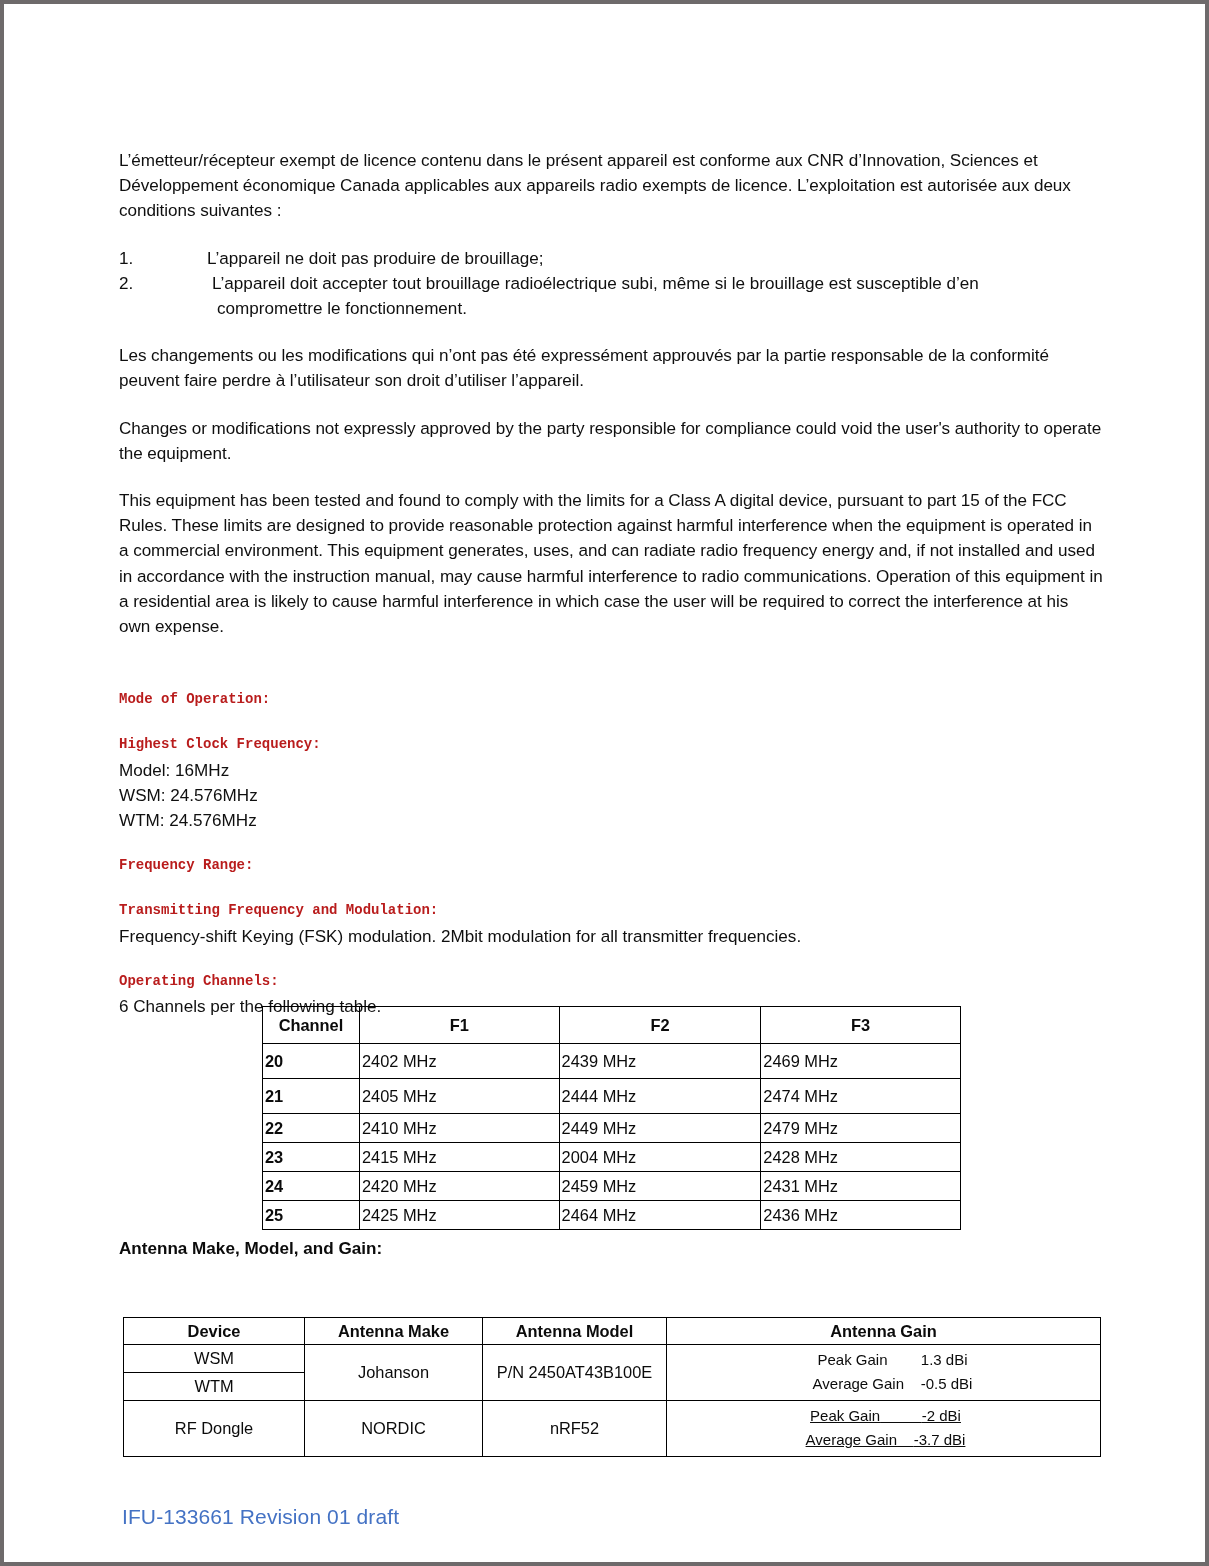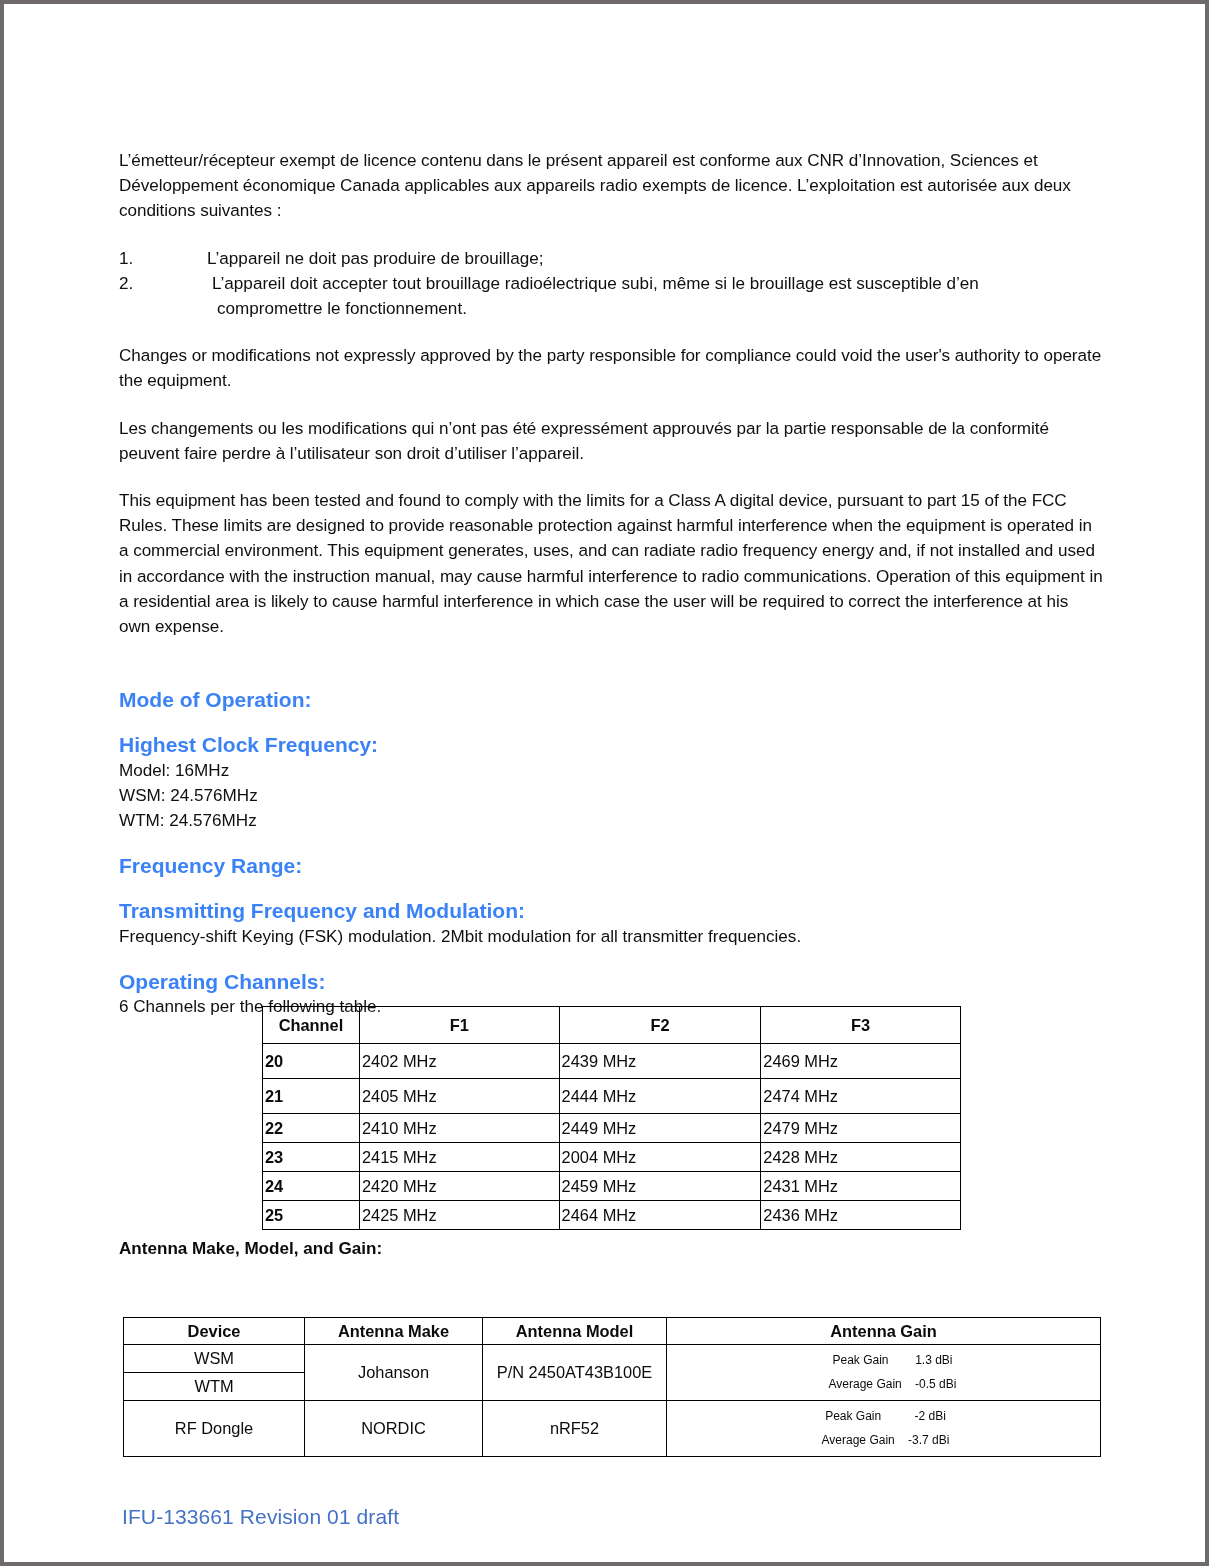--- a/index.html
+++ b/index.html
@@ -57,24 +57,25 @@
     padding-left: 93px;
   }
   .numlist li .wrap2 {
     display: block;
     padding-left: 5px;
   }
   .spec {
     margin: 0 0 20px 0;
   }
   .spec .hd {
-    font-size: 21px;
+    font-size: 14px;
     line-height: 25.2px;
     font-weight: bold;
-    color: #3b82f6;
+    color: #b91c1c;
+    font-family: Liberation Mono, monospace;
   }
   .spec .ln {
     font-size: 17.1px;
     line-height: 25.2px;
     color: #0f0f0f;
   }
   .blockgap {
     height: 26px;
   }
 
@@ -147,24 +148,24 @@
   .ant-c4 { width: 434px; }
   table.ant td.dev { height: 26px; }
   table.ant td.gaincell {
     font-family: "Liberation Sans", sans-serif;
     padding: 3px 0 4px 0;
   }
   .gainrow {
     display: block;
     line-height: 24px;
     white-space: pre;
-    font-size: 12px;
+    font-size: 15px;
   }
   .gain-pad-a { padding-left: 18px; }
-  .gain-pad-b { padding-left: 4px; }
+  .gain-pad-b { padding-left: 4px; text-decoration: underline; }
 
   .footer {
     position: absolute;
     left: 118px;
     top: 1499px;
     font-size: 21px;
     line-height: 28px;
     color: #4472c4;
     letter-spacing: 0.1px;
   }
@@ -183,23 +184,23 @@
         <span class="num">1.</span>
         <span>L’appareil ne doit pas produire de brouillage;</span>
       </li>
       <li class="indent2">
         <span class="num">2.</span>
         <span>L’appareil doit accepter tout brouillage radioélectrique subi, même si le brouillage est susceptible d’en</span>
         <span class="wrap2">compromettre le fonctionnement.</span>
       </li>
     </ul>
 
+    <p class="para">Les changements ou les modifications qui n’ont pas été expressément approuvés par la partie responsable de la conformité peuvent faire perdre à l’utilisateur son droit d’utiliser l’appareil.</p>
+
     <p class="para">Changes or modifications not expressly approved by the party responsible for compliance could void the user's authority to operate the equipment.</p>
-
-    <p class="para">Les changements ou les modifications qui n’ont pas été expressément approuvés par la partie responsable de la conformité peuvent faire perdre à l’utilisateur son droit d’utiliser l’appareil.</p>
 
     <p class="para">This equipment has been tested and found to comply with the limits for a Class A digital device, pursuant to part 15 of the FCC Rules. These limits are designed to provide reasonable protection against harmful interference when the equipment is operated in a commercial environment. This equipment generates, uses, and can radiate radio frequency energy and, if not installed and used in accordance with the instruction manual, may cause harmful interference to radio communications. Operation of this equipment in a residential area is likely to cause harmful interference in which case the user will be required to correct the interference at his own expense.</p>
 
     <div class="blockgap"></div>
 
     <div class="spec">
       <div class="hd">Mode of Operation:</div>
     </div>
 
     <div class="spec">

